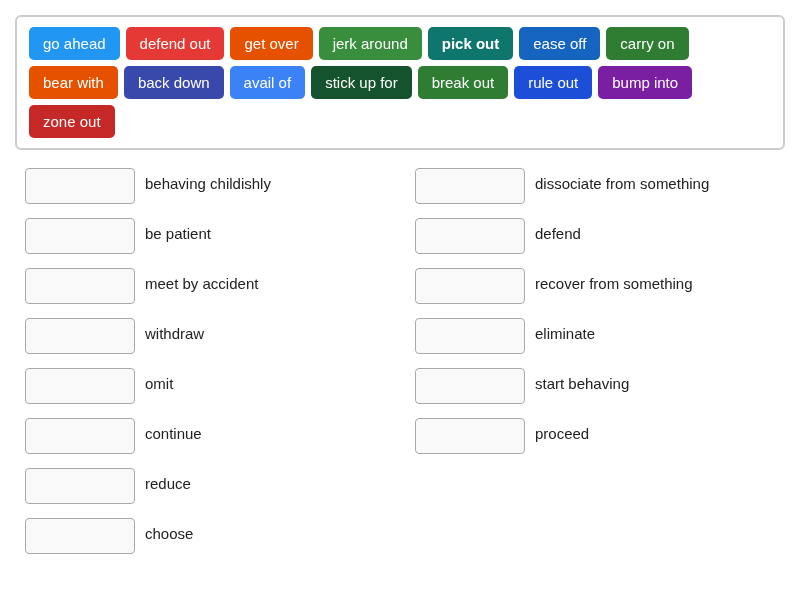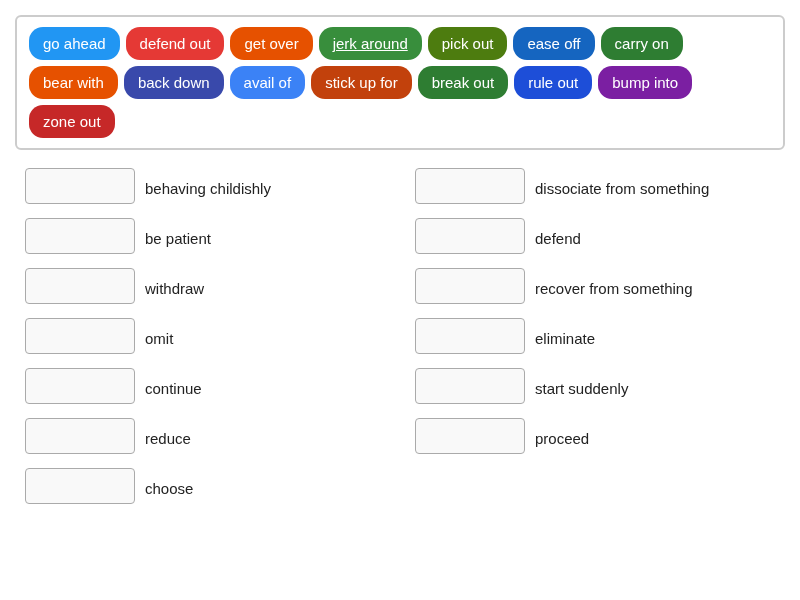--- a/index.html
+++ b/index.html
@@ -18,39 +18,39 @@
       padding: 10px 12px;
       margin-bottom: 18px;
       display: flex;
       flex-wrap: wrap;
       gap: 6px;
     }
 
     .word-tile {
       display: inline-block;
       padding: 8px 14px;
-      border-radius: 14px;
+      border-radius: 5px;
       color: #fff;
       font-size: 15px;
       font-weight: 500;
       cursor: pointer;
       user-select: none;
     }
 
     
     .match-area {
       display: grid;
       grid-template-columns: 1fr 1fr;
       gap: 0 30px;
       padding: 0 10px;
     }
 
     .match-row {
       display: flex;
-      align-items: center;
+      align-items: flex-start;
       margin-bottom: 14px;
       gap: 10px;
     }
 
     .answer-box {
       width: 110px;
       min-width: 110px;
       height: 36px;
       border: 1.5px solid #aaa;
       border-radius: 4px;
@@ -65,44 +65,48 @@
       line-height: 1.3;
     }
   </style>
 </head>
 <body>
 
 <div class="word-bank">
 <span class="word-tile" style="background-color: rgb(33, 150, 243);">go ahead</span>
     <span class="word-tile" style="background-color: rgb(229, 57, 53);">defend out</span>
     <span class="word-tile" style="background-color: rgb(230, 81, 0);">get over</span>
-    <span class="word-tile" style="background-color: rgb(56, 142, 60); text-decoration: underline;">jerk around</span>
-    <span class="word-tile" style="background-color: #4d7c0f;">pick out</span>
+    <span class="word-tile" style="background-color: rgb(56, 142, 60);">jerk around</span>
+    <span class="word-tile" style="background-color: #0f766e; font-weight: bold;">pick out</span>
     <span class="word-tile" style="background-color: rgb(21, 101, 192);">ease off</span>
     <span class="word-tile" style="background-color: rgb(46, 125, 50);">carry on</span>
     <span class="word-tile" style="background-color: rgb(230, 81, 0);">bear with</span>
     <span class="word-tile" style="background-color: rgb(57, 73, 171);">back down</span>
     <span class="word-tile" style="background-color: #3b82f6;">avail of</span>
-    <span class="word-tile" style="background-color: #c2410c;">stick up for</span>
+    <span class="word-tile" style="background-color: #14532d;">stick up for</span>
     <span class="word-tile" style="background-color: rgb(46, 125, 50);">break out</span>
     <span class="word-tile" style="background-color: #1d4ed8;">rule out</span>
     <span class="word-tile" style="background-color: rgb(123, 31, 162);">bump into</span>
     <span class="word-tile" style="background-color: rgb(198, 40, 40);">zone out</span>
   </div>
 
 <div class="match-area">
 
   <div id="left-col">
       <div class="match-row">
         <div class="answer-box"></div>
         <span class="definition">behaving childishly</span>
       </div>
       <div class="match-row">
         <div class="answer-box"></div>
         <span class="definition">be patient</span>
+      </div>
+      <div class="match-row">
+        <div class="answer-box"></div>
+        <span class="definition">meet by accident</span>
       </div>
       <div class="match-row">
         <div class="answer-box"></div>
         <span class="definition">withdraw</span>
       </div>
       <div class="match-row">
         <div class="answer-box"></div>
         <span class="definition">omit</span>
       </div>
       <div class="match-row">
@@ -131,20 +135,20 @@
       <div class="match-row">
         <div class="answer-box"></div>
         <span class="definition">recover from something</span>
       </div>
       <div class="match-row">
         <div class="answer-box"></div>
         <span class="definition">eliminate</span>
       </div>
       <div class="match-row">
         <div class="answer-box"></div>
-        <span class="definition">start suddenly</span>
+        <span class="definition">start behaving</span>
       </div>
       <div class="match-row">
         <div class="answer-box"></div>
         <span class="definition">proceed</span>
       </div>
     </div>
 </div>
 
 </body></html>

